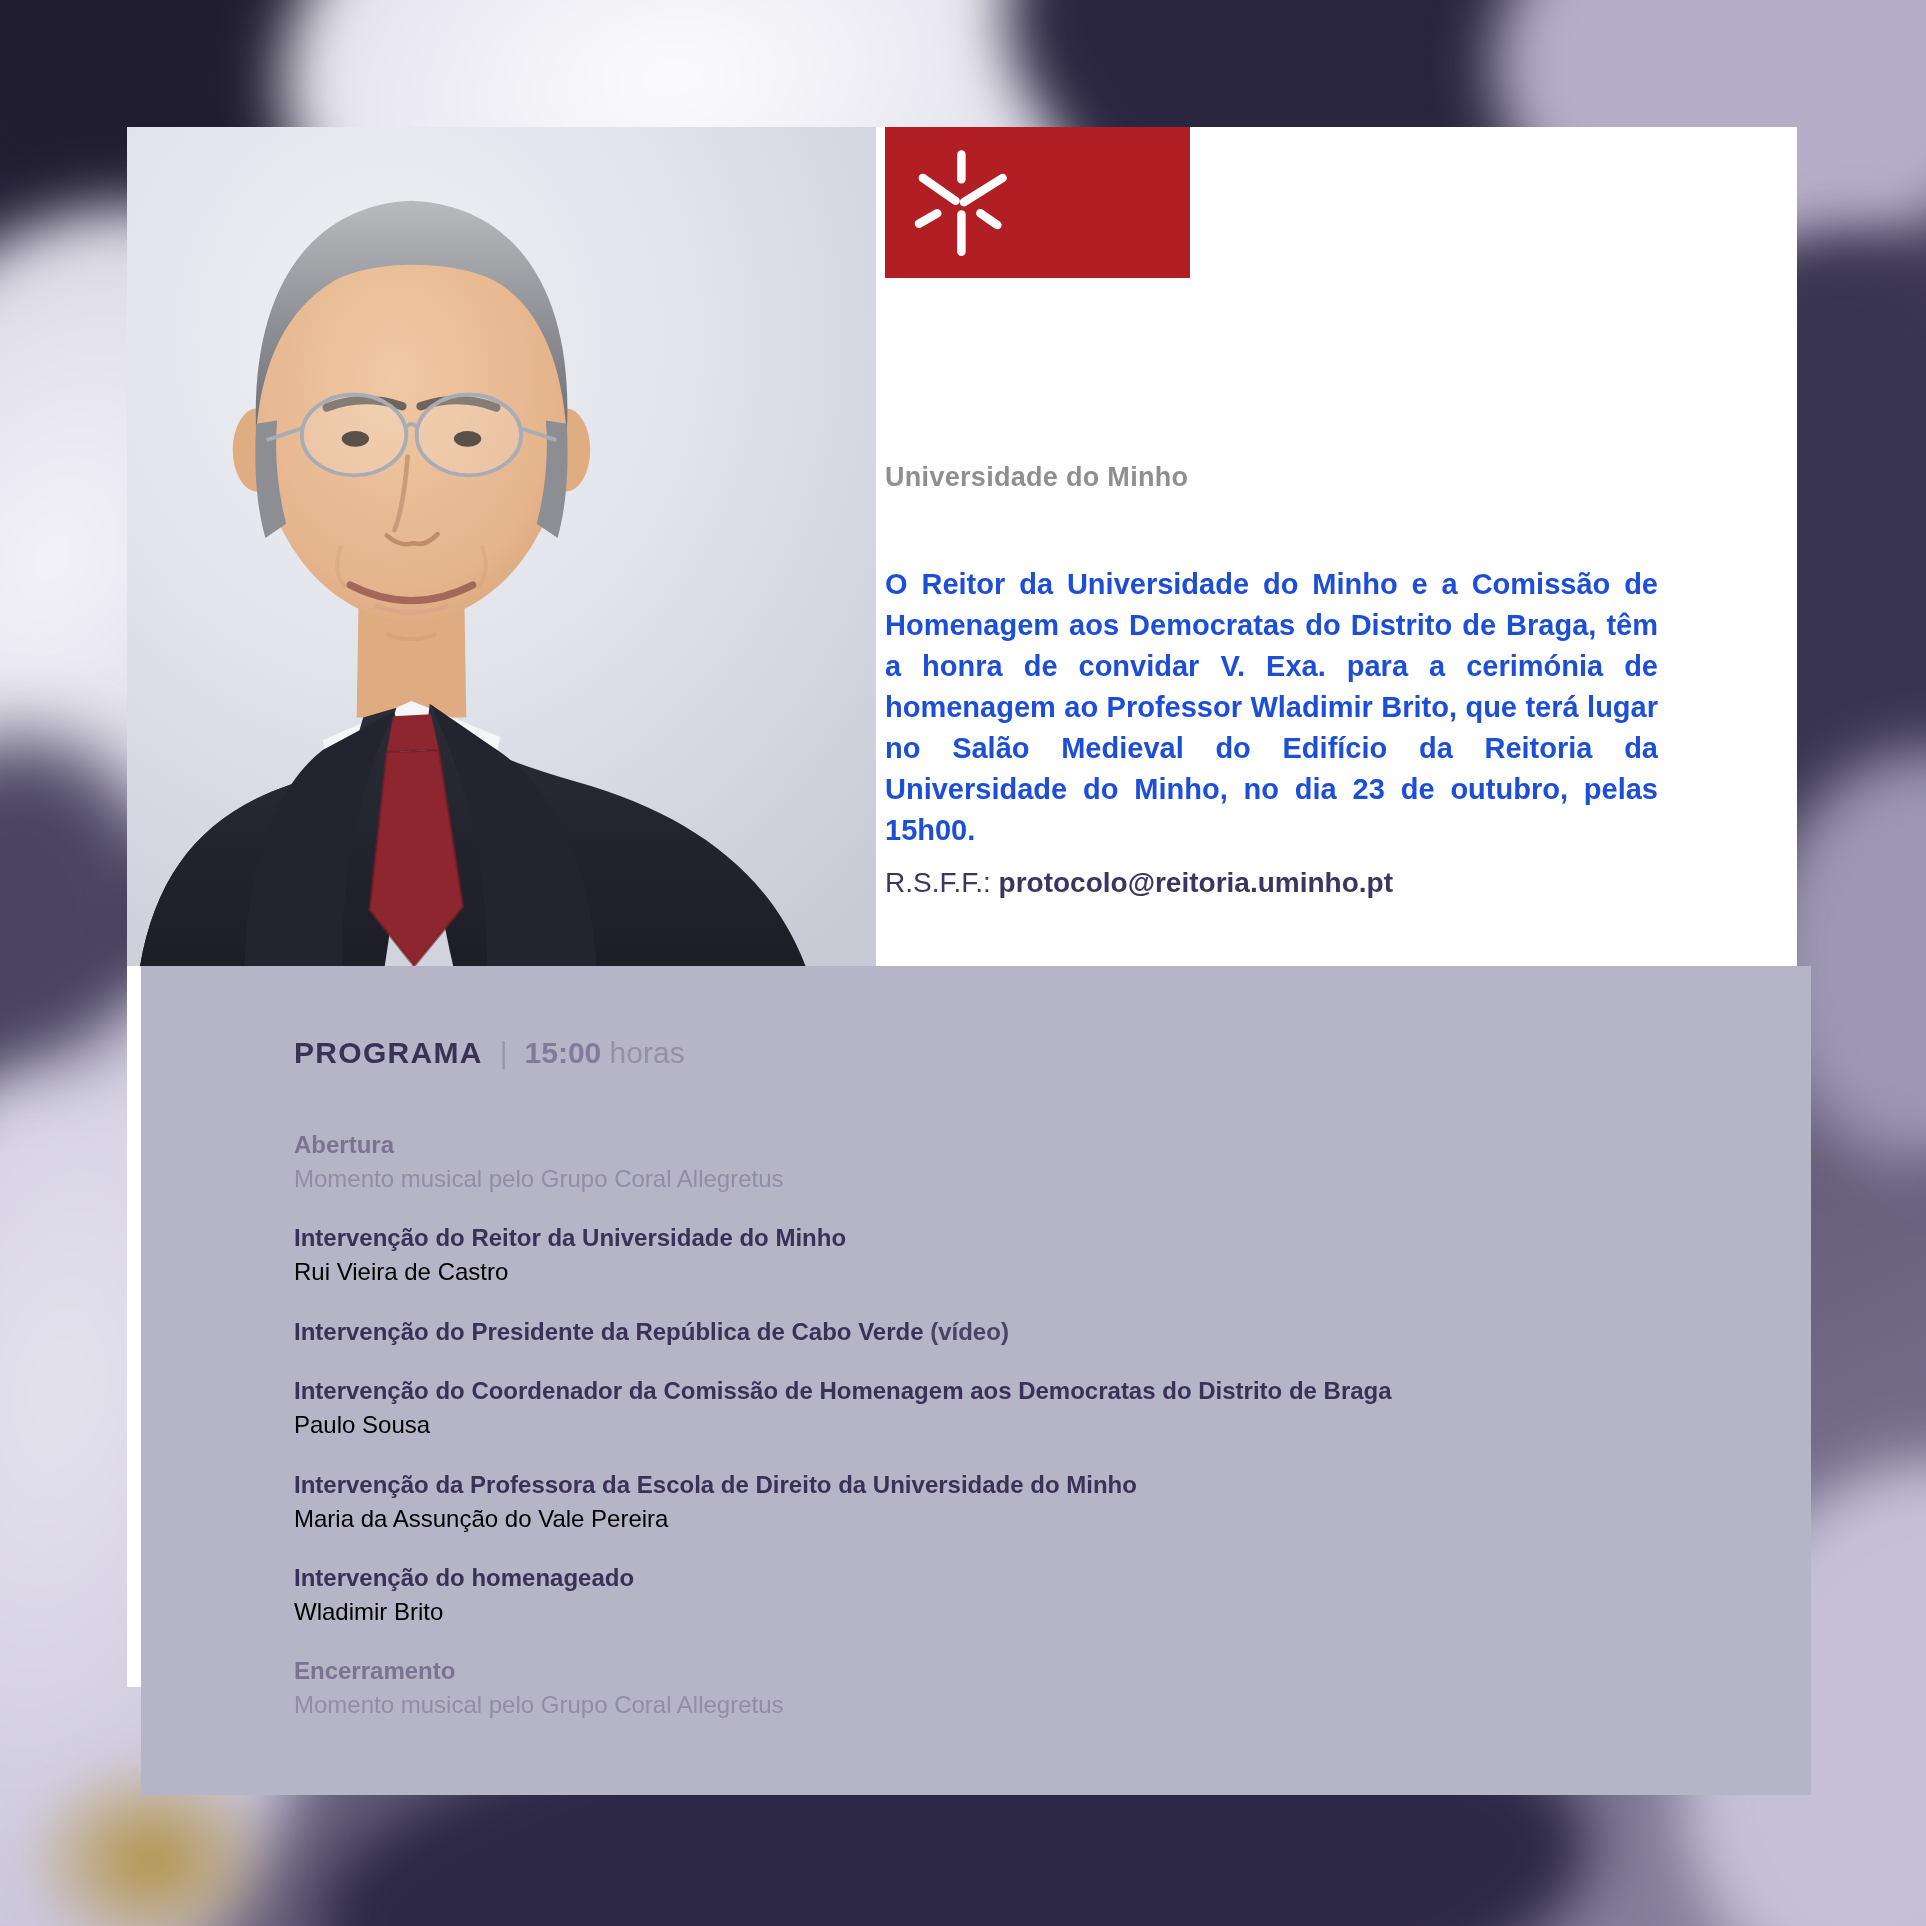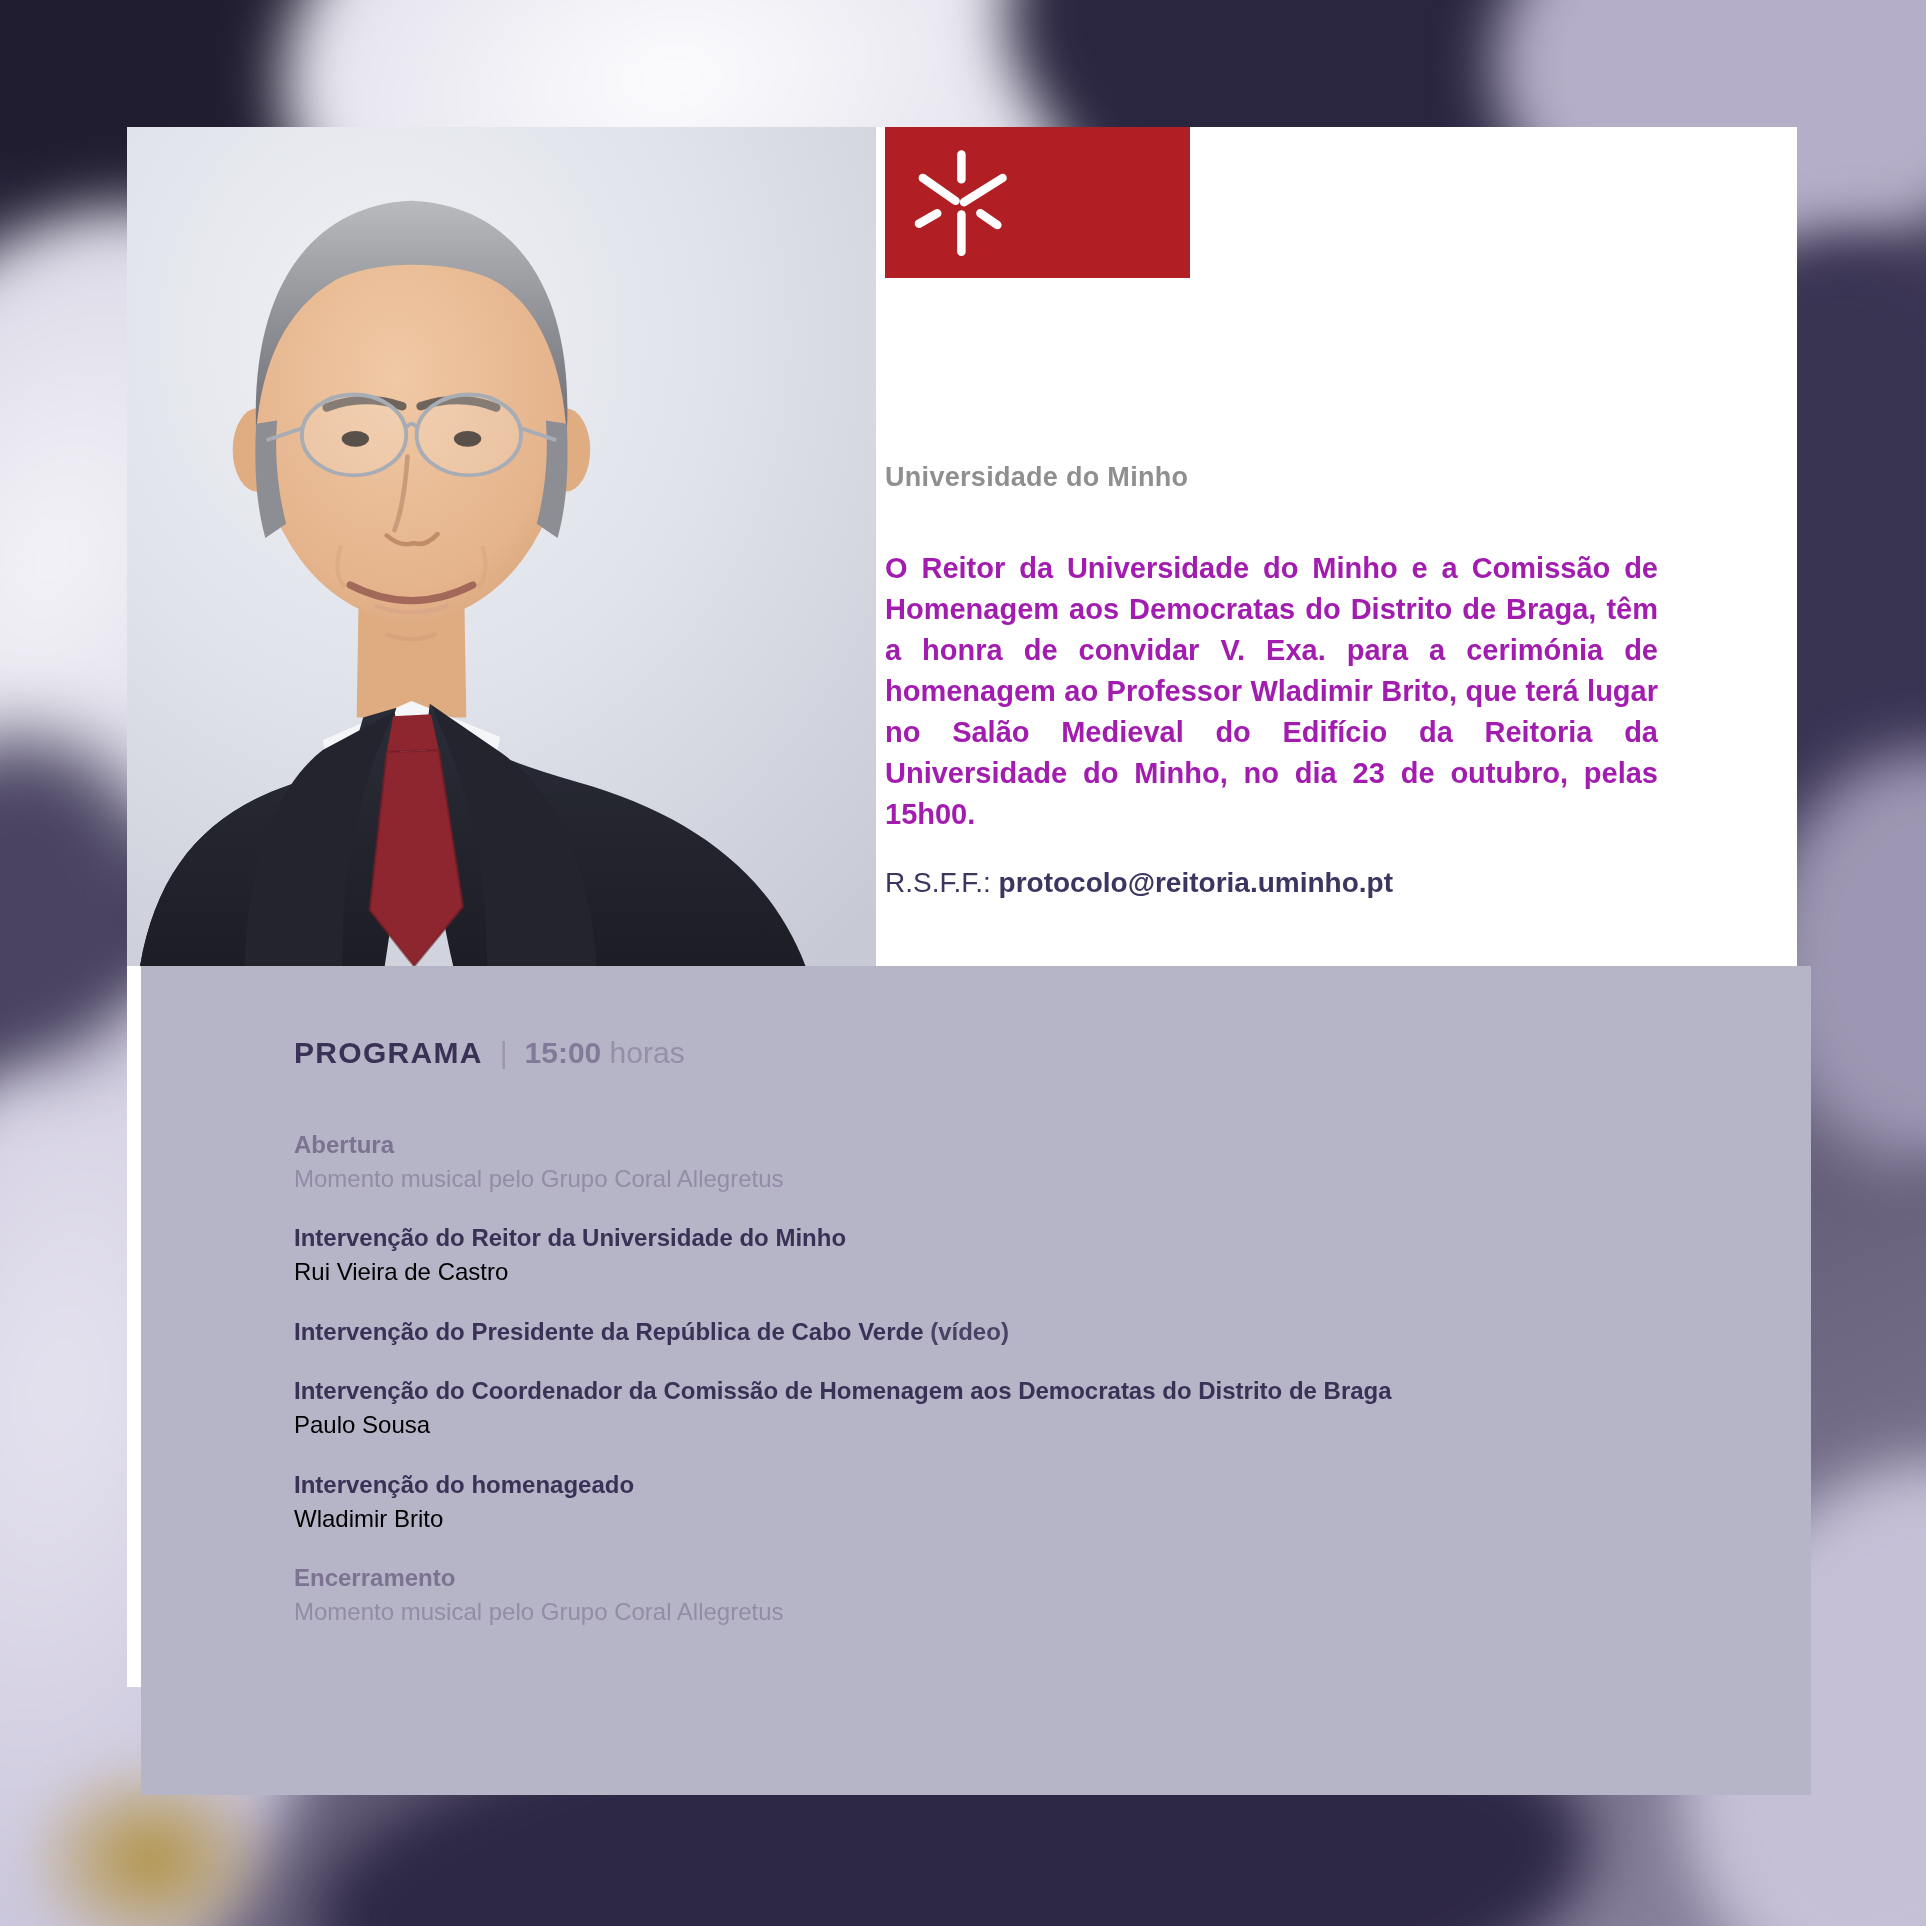--- a/index.html
+++ b/index.html
@@ -7,22 +7,22 @@
     width:1926px;height:1926px;position:relative;overflow:hidden;
     font-family:"Liberation Sans", sans-serif;
     background:linear-gradient(155deg,#262238 0%,#3b364f 35%,#5a536e 62%,#8b84a0 100%);
   }
   .petal{position:absolute;border-radius:50%;filter:blur(29px);}
   .card{position:absolute;left:127px;top:127px;width:1670px;height:1560px;background:#ffffff;}
   .photo{position:absolute;left:0;top:0;width:749px;height:839px;overflow:hidden;}
   .photo svg{display:block;}
   .logo{position:absolute;left:758px;top:0;width:305px;height:151px;}
   .brand-name{position:absolute;left:758px;top:335px;font-size:27px;font-weight:bold;color:#8f8f91;letter-spacing:0.3px;}
-  .invite{position:absolute;left:758px;top:392px;width:773px;font-size:29px;line-height:41px;
-          font-weight:bold;color:#a21caf;text-align:justify;}
+  .invite{position:absolute;left:758px;top:408px;width:773px;font-size:29px;line-height:41px;
+          font-weight:bold;color:#1d4ed8;text-align:justify;}
   .rsvp{position:absolute;left:758px;top:740px;font-size:28px;color:#3b3560;}
   .rsvp .email{font-weight:bold;}
   .program{position:absolute;left:14px;top:839px;width:1670px;height:829px;background:#b6b4c7;
            box-sizing:border-box;padding:68px 78px 0 153px;}
   .program-header{font-size:30px;line-height:37px;margin-bottom:57px;white-space:nowrap;}
   .ph-title{font-weight:bold;color:#3a3157;letter-spacing:1.3px;}
   .ph-sep{color:#9b95ad;margin:0 17px;}
   .ph-time{font-weight:bold;color:#837a99;}
   .ph-horas{color:#958fa7;}
   .pgroup{margin-bottom:25.4px;font-size:24px;line-height:34px;}
@@ -162,20 +162,24 @@
 
     <div class="pgroup dark">
       <div class="heading"><span>Intervenção do Presidente da República de Cabo Verde</span><span class="heading-suffix"> (vídeo)</span></div>
     </div>
 
     <div class="pgroup dark">
       <div class="heading"><span>Intervenção do Coordenador da Comissão de Homenagem aos Democratas do Distrito de Braga</span><span class="heading-suffix"></span></div>
       <div class="detail">Paulo Sousa</div>
     </div>
 
+    <div class="pgroup dark">
+      <div class="heading"><span>Intervenção da Professora da Escola de Direito da Universidade do Minho</span><span class="heading-suffix"></span></div>
+      <div class="detail">Maria da Assunção do Vale Pereira</div>
+    </div>
 
     <div class="pgroup dark">
       <div class="heading"><span>Intervenção do homenageado</span><span class="heading-suffix"></span></div>
       <div class="detail">Wladimir Brito</div>
     </div>
 
     <div class="pgroup muted">
       <div class="heading"><span>Encerramento</span><span class="heading-suffix"></span></div>
       <div class="detail">Momento musical pelo Grupo Coral Allegretus</div>
     </div>

